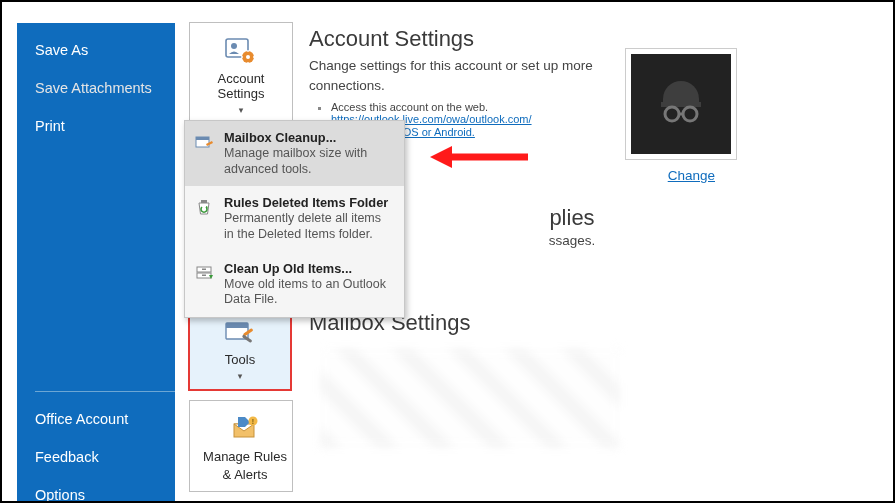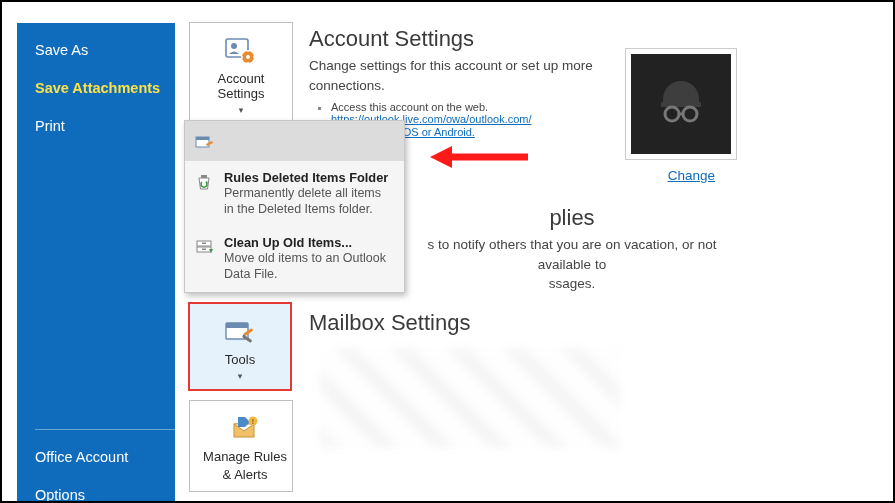--- a/index.html
+++ b/index.html
@@ -3,21 +3,21 @@
   <meta charset="utf-8">
   <style>
     * { margin: 0; padding: 0; box-sizing: border-box; font-family: "Segoe UI", sans-serif; }
     body { width: 895px; height: 503px; overflow: hidden; position: relative; border: 2px solid #000; background: #fff; }
 
     .sidebar {
       position: absolute; left: 15px; top: 0; width: 193px; height: 100%;
       background: #0f6cbd; color: #fff; padding-top: 8px; margin-top: 21px;
     }
     .sidebar-item { padding: 11px 18px; font-size: 14.5px; cursor: pointer; }
-    .sidebar-item.faded { color: #fde047; font-weight: bold; }
+    .sidebar-item.faded { color: #e5e5e5; }
     .sidebar-divider { height: 1px; background: #6ca6d4; margin: 10px 18px 8px; }
     .sidebar-top { }
     .sidebar-bottom { position: absolute; bottom: 0; width: 100%; padding-bottom: 8px; }
 
     .main { position: absolute; left: 173px; top: 0; right: 0; bottom: 0; background: #fff; }
 
     .tile {
       position: absolute; width: 104px; border: 1px solid #bfbfbf; background: #fff;
       text-align: center; padding: 10px 4px 8px; font-size: 13px; color: #2a2a2a;
       display: flex; flex-direction: column; align-items: center; gap: 3px;
@@ -69,20 +69,21 @@
 
 <div class="sidebar">
   <div class="sidebar-top">
     <div class="sidebar-item">Save As</div>
     <div class="sidebar-item faded">Save Attachments</div>
     <div class="sidebar-item">Print</div>
   </div>
   <div class="sidebar-bottom">
     <div class="sidebar-divider"></div>
     <div class="sidebar-item">Office Account</div>
+    <div class="sidebar-item">Feedback</div>
     <div class="sidebar-item">Options</div>
   </div>
 </div>
 
 <div class="main">
 
   <div class="tile" style="left:14px; top:20px;">
     <div class="icon-wrap">
       <svg width="34" height="30" viewBox="0 0 34 30">
         <rect x="2" y="3" width="22" height="18" rx="2" fill="#fff" stroke="#6b8bb1" stroke-width="1.6"></rect>
@@ -124,21 +125,20 @@
         <circle cx="26" cy="45" r="7" fill="none" stroke="#777" stroke-width="3"></circle>
         <circle cx="44" cy="45" r="7" fill="none" stroke="#777" stroke-width="3"></circle>
         <line x1="33" y1="45" x2="37" y2="45" stroke="#777" stroke-width="3"></line>
       </svg>
     </div>
   </div>
   <a class="link change-link" href="#">Change</a>
 
   <div style="position:absolute; left:232px; top:203px; width:330px;text-align:center;">
     <div class="section-title">plies</div>
-    <div class="desc" style="margin-top:4px;">s to notify others that you are on vacation, or not available to</div>
     <div class="desc">ssages.</div>
   </div>
 
   <div class="section-title" style="position:absolute; left:134px; top:308px;">Mailbox Settings</div>
   <div class="obscured"></div>
 
   <div class="tile highlighted" style="left:13px; top:300px;">
     <div class="icon-wrap">
       <svg width="34" height="30" viewBox="0 0 34 30">
         <rect x="3" y="6" width="22" height="16" rx="1" fill="#fff" stroke="#6b8bb1" stroke-width="1.4"></rect>
@@ -168,20 +168,24 @@
 
   <div class="popup">
     <div class="popup-item sel">
       <div class="pi-icon">
         <svg width="20" height="20" viewBox="0 0 20 20">
             <rect x="2" y="5" width="13" height="10" fill="#fff" stroke="#6b8bb1"></rect>
             <rect x="2" y="5" width="13" height="3" fill="#6b8bb1"></rect>
             <path d="M12 12 l6 -3 l1 2 l-6 3 z" fill="#e88b2e"></path>
           </svg>
       </div>
+      <div class="pi-text">
+        <div class="pi-title">Mailbox Cleanup...</div>
+        <div class="pi-desc">Manage mailbox size with advanced tools.</div>
+      </div>
     </div>
     <div class="popup-item">
       <div class="pi-icon">
         <svg width="20" height="20" viewBox="0 0 20 20">
             <path d="M5 6 h10 l-1.5 11 h-7 z" fill="#fff" stroke="#888"></path>
             <rect x="7" y="3" width="6" height="3" fill="#888"></rect>
             <path d="M8 10 a3 3 0 1 0 4 0" fill="none" stroke="#3a9a3a" stroke-width="1.6"></path>
             <polygon points="12,9 14,10 12,12" fill="#3a9a3a"></polygon>
           </svg>
       </div>

